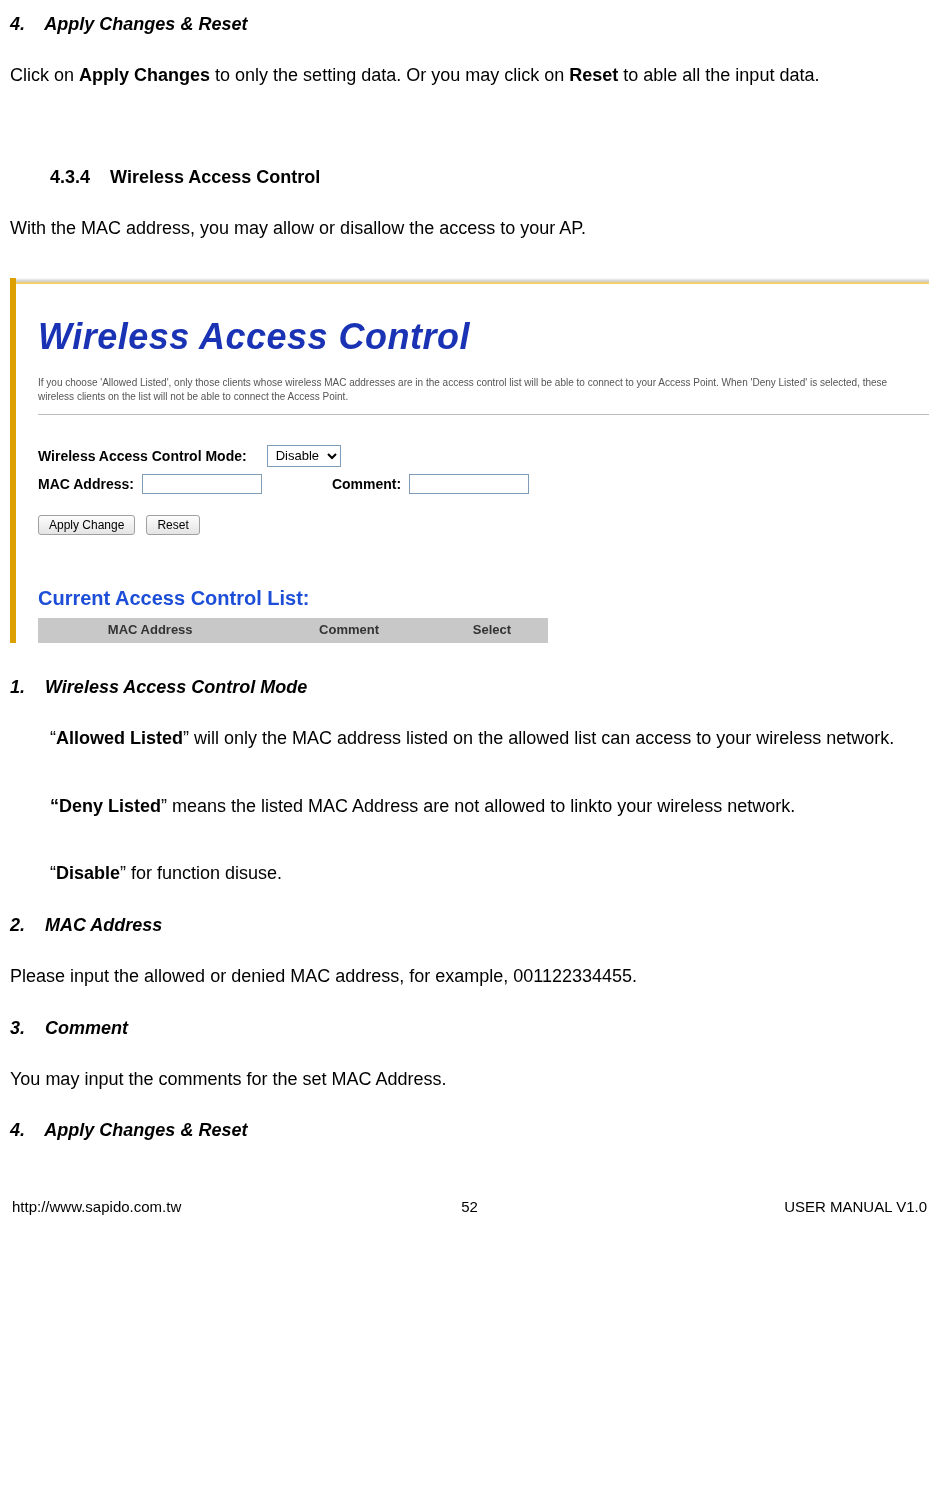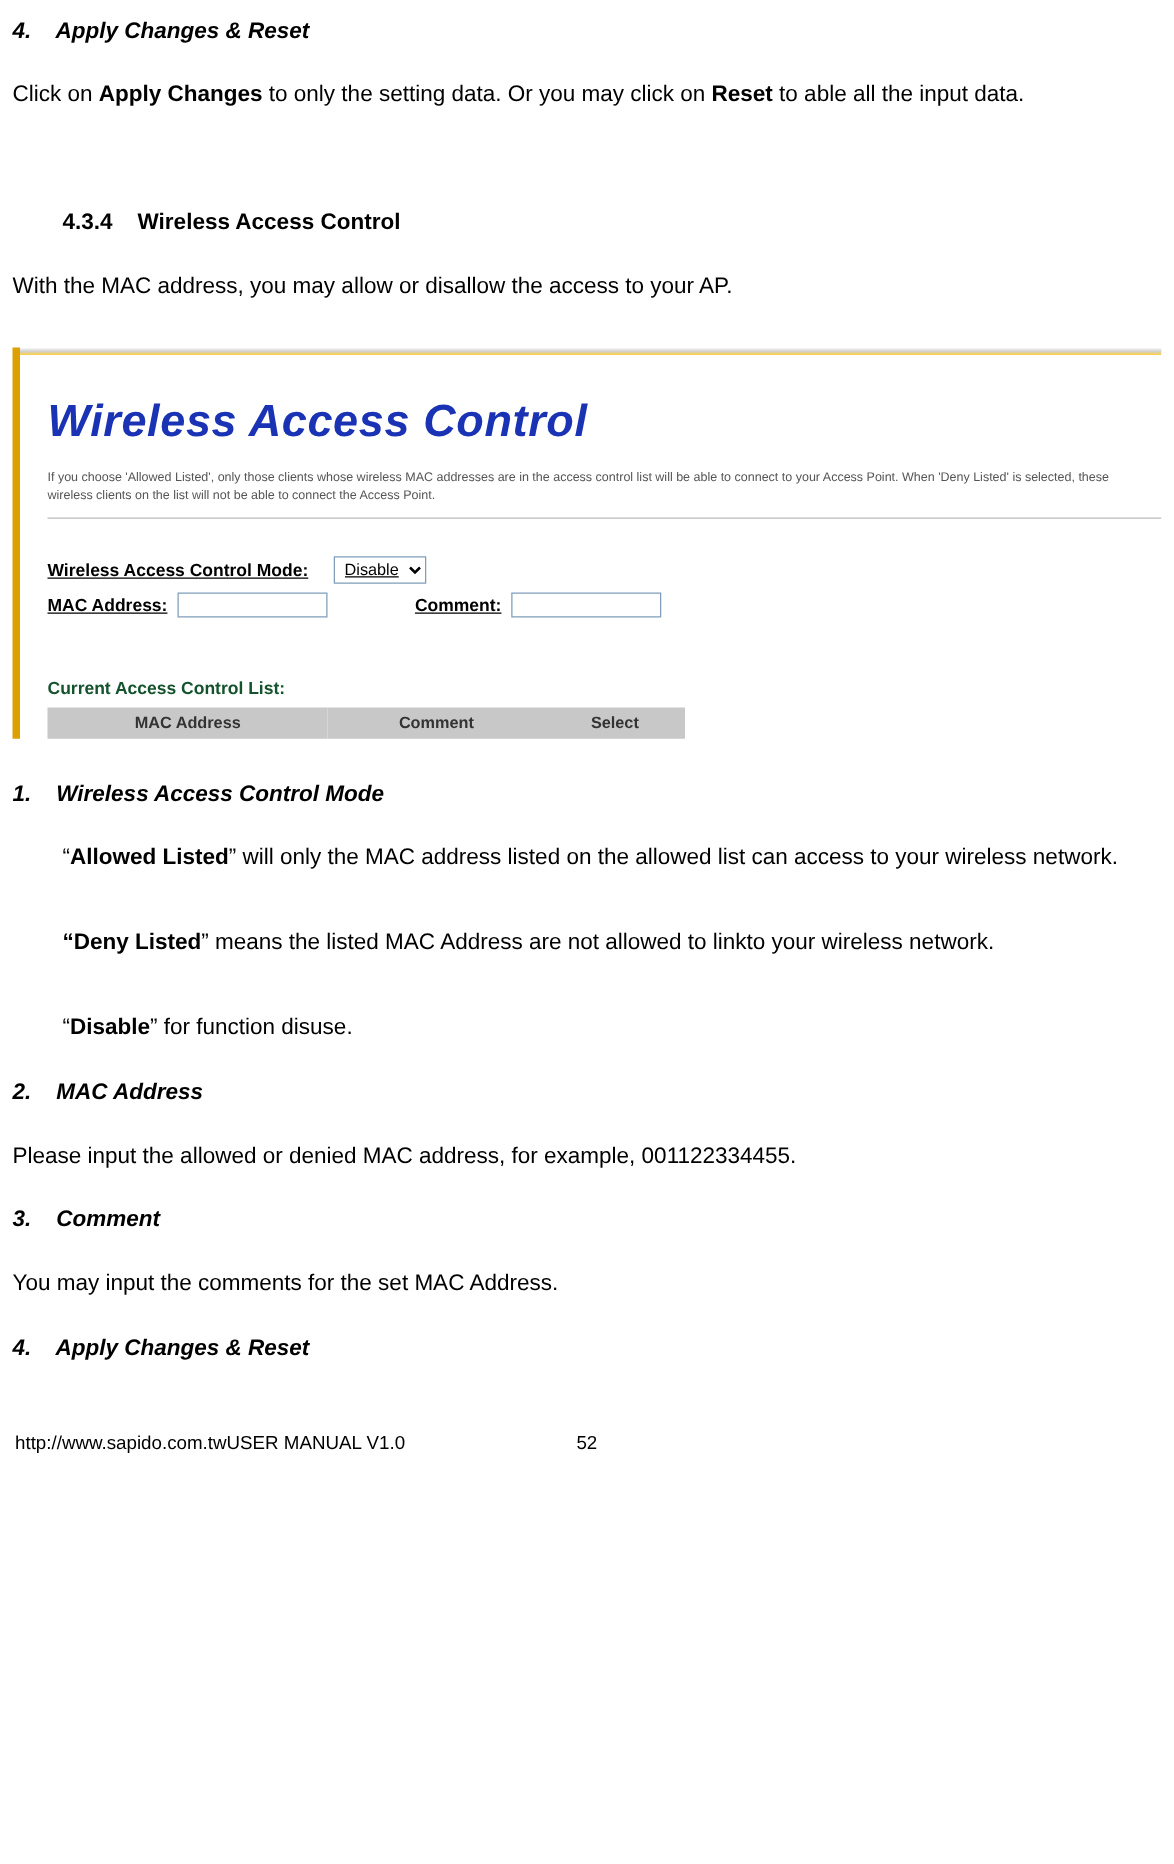--- a/index.html
+++ b/index.html
@@ -59,21 +59,20 @@
   }
   .ss-hr {
     border: 0;
     border-top: 1px solid #bbb;
     margin: 6px 0 30px 22px;
   }
   .ss-form {
     margin: 0 0 0 22px;
     font-size: 14px;
     color: #000;
-    text-decoration: underline;
   }
   .ss-row {
     display: flex;
     align-items: center;
     margin-bottom: 6px;
   }
   .ss-label {
     font-weight: bold;
     margin-right: 8px;
   }
@@ -108,23 +107,23 @@
     margin-right: 6px;
     cursor: pointer;
     color: #000;
   }
   .ss-btn[disabled] {
     color: #aaa;
     cursor: default;
   }
   .ss-subheading {
     font-weight: bold;
-    font-size: 14px;
+    font-size: 20px;
     margin: 44px 0 4px 22px;
-    color: #14532d;
+    color: #1d4ed8;
   }
   .ss-table {
     margin: 0 0 0 22px;
     border-collapse: collapse;
     width: 510px;
   }
   .ss-table th {
     background: #c8c8c8;
     font-size: 13px;
     font-weight: bold;
@@ -134,21 +133,21 @@
   }
   .ss-table th:nth-child(1){ width: 44%; }
   .ss-table th:nth-child(2){ width: 34%; }
   .ss-table th:nth-child(3){ width: 22%; }
   .ss-table-buttons {
     margin: 16px 0 14px 22px;
   }
 
   .footer {
     display: flex;
-    justify-content: flex-start;
+    justify-content: space-between;
     align-items: baseline;
     margin-top: 50px;
     font-family: Verdana, Arial, sans-serif;
     font-size: 15px;
     padding: 0 2px 10px;
   }
   .footer .center {
     position: absolute;
     left: 50%;
     transform: translateX(-50%);
@@ -196,20 +195,24 @@
     </div>
     <div class="ss-row">
       <span class="ss-label">MAC Address:</span>
       <input class="ss-input" type="text" value="" style="">
       <span class="ss-gap"></span>
       <span class="ss-label">Comment:</span>
       <input class="ss-input" type="text" value="" style="">
     </div>
   </div>
 
+  <div class="ss-buttons">
+    <button class="ss-btn">Apply Change</button>
+    <button class="ss-btn">Reset</button>
+  </div>
 
   <div class="ss-subheading">Current Access Control List:</div>
   <table class="ss-table">
     <thead>
       <tr>
         <th>MAC Address</th>
         <th>Comment</th>
         <th>Select</th>
       </tr>
     </thead>

